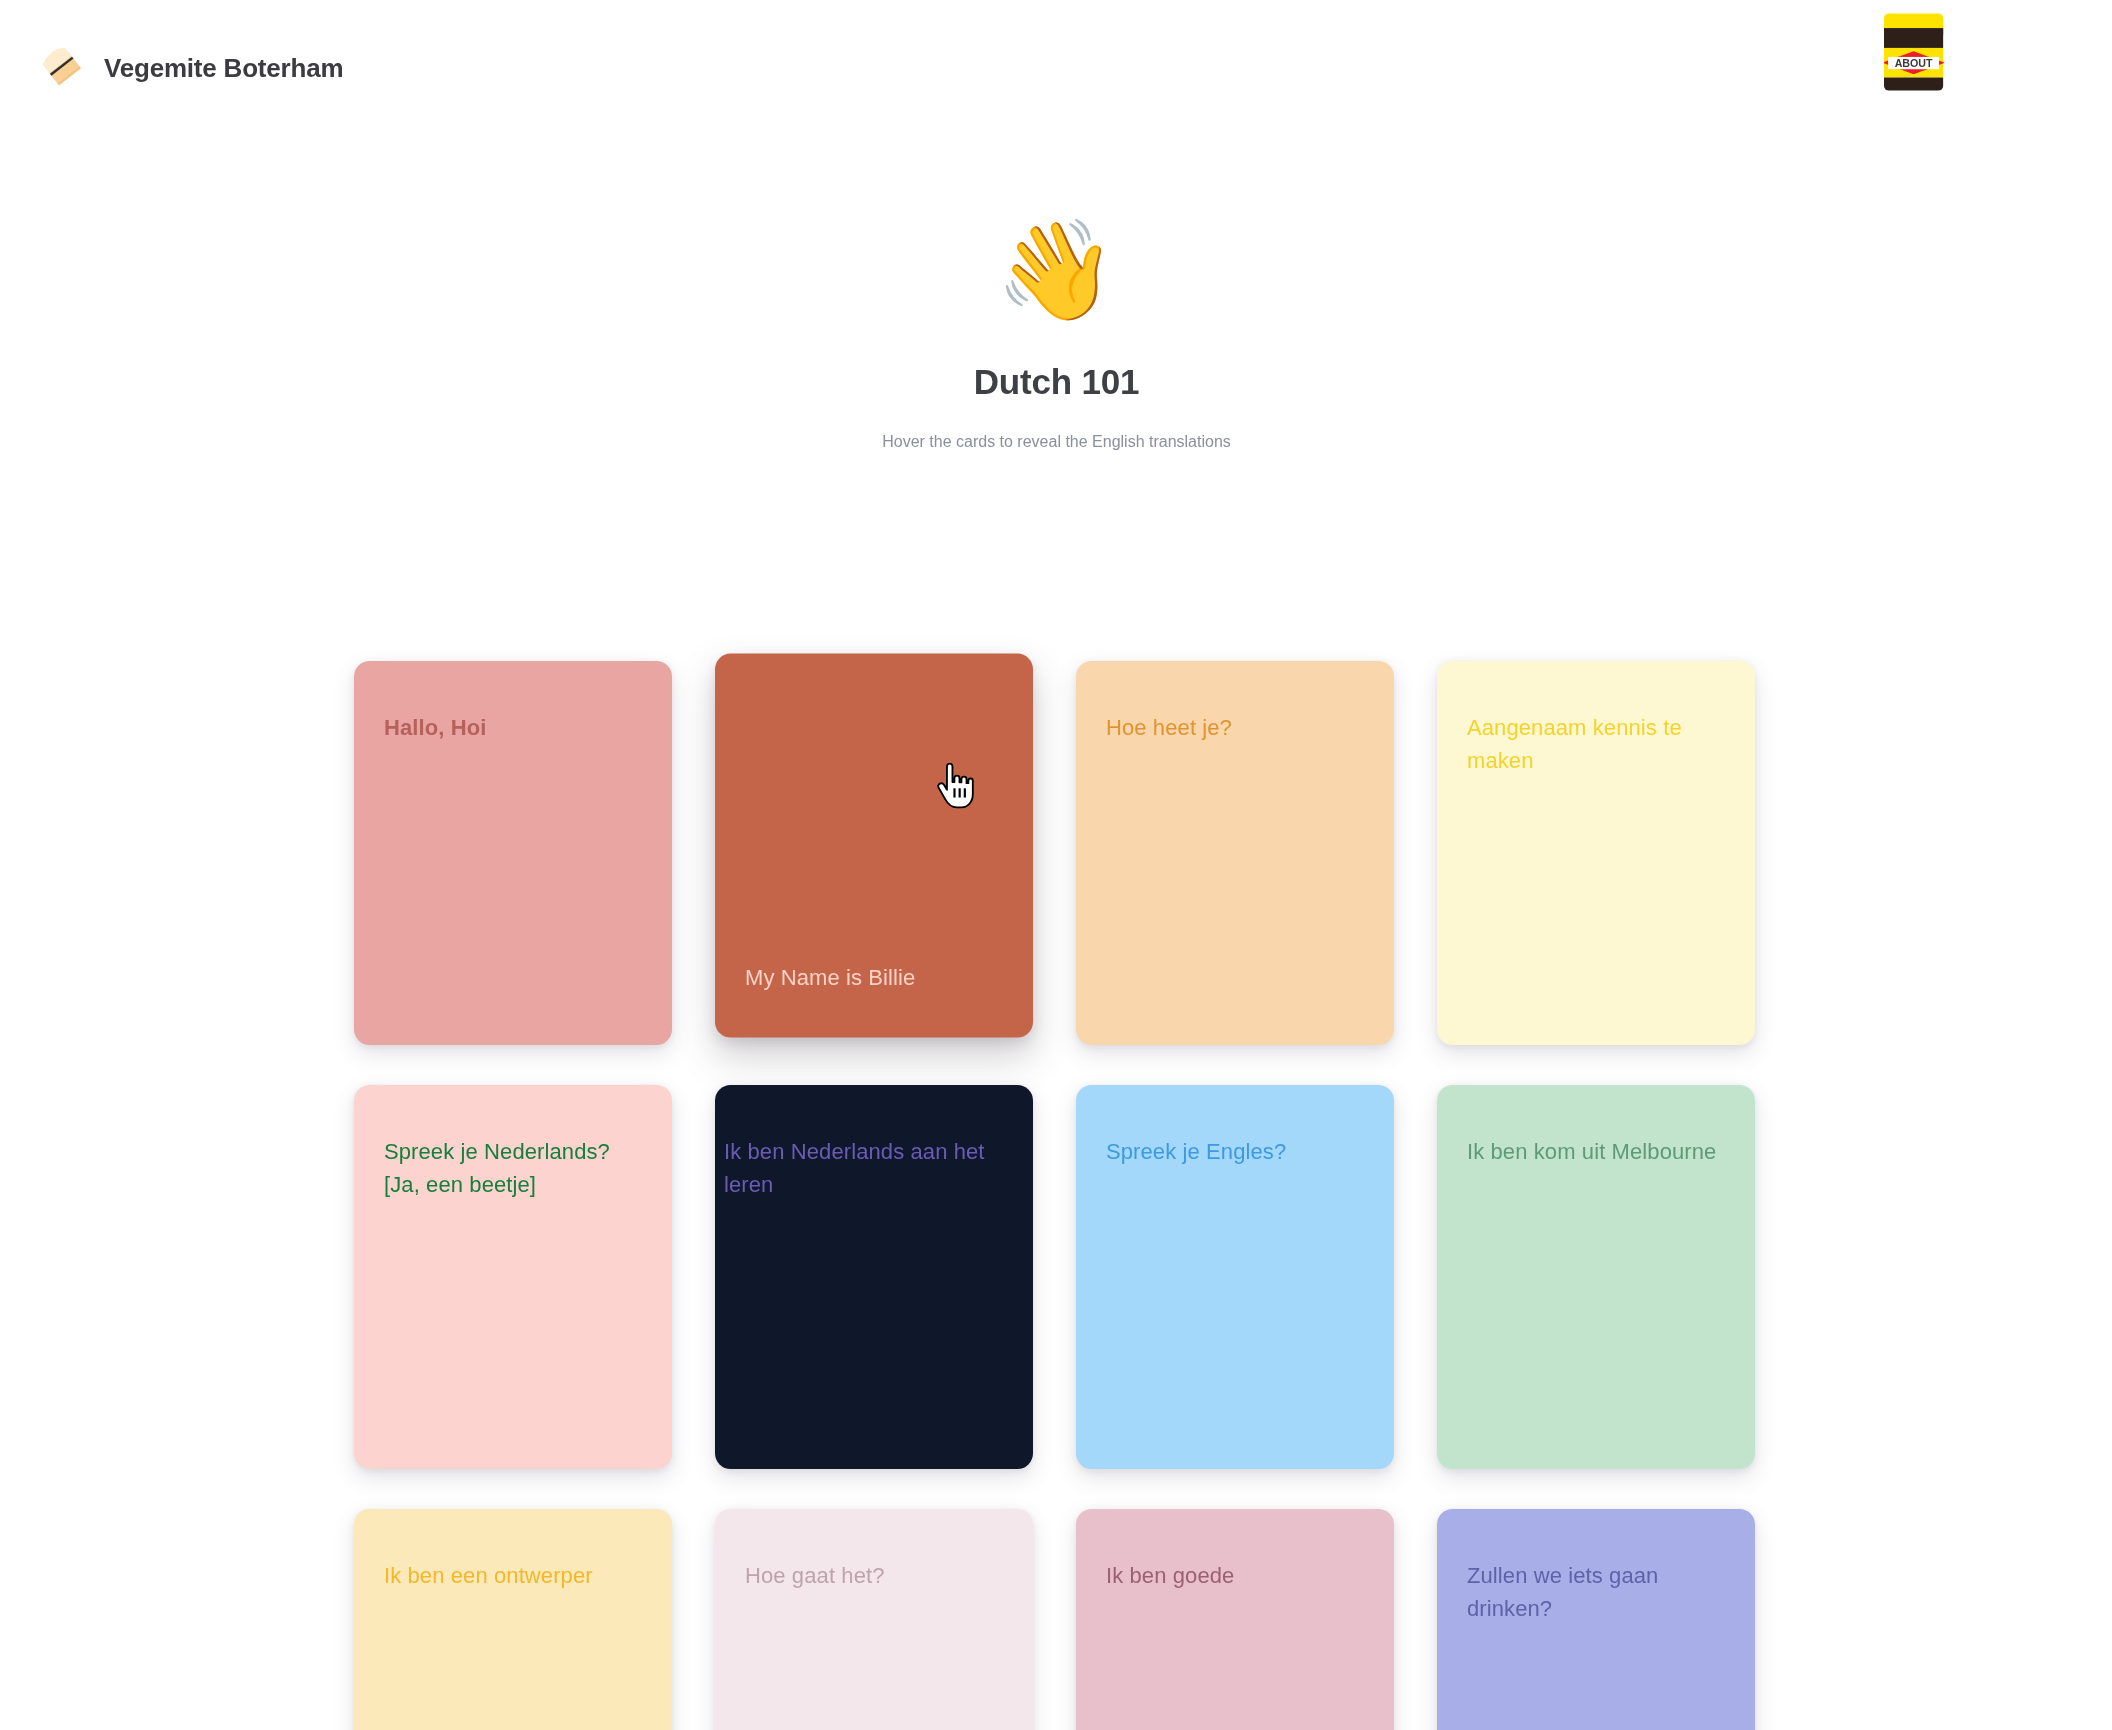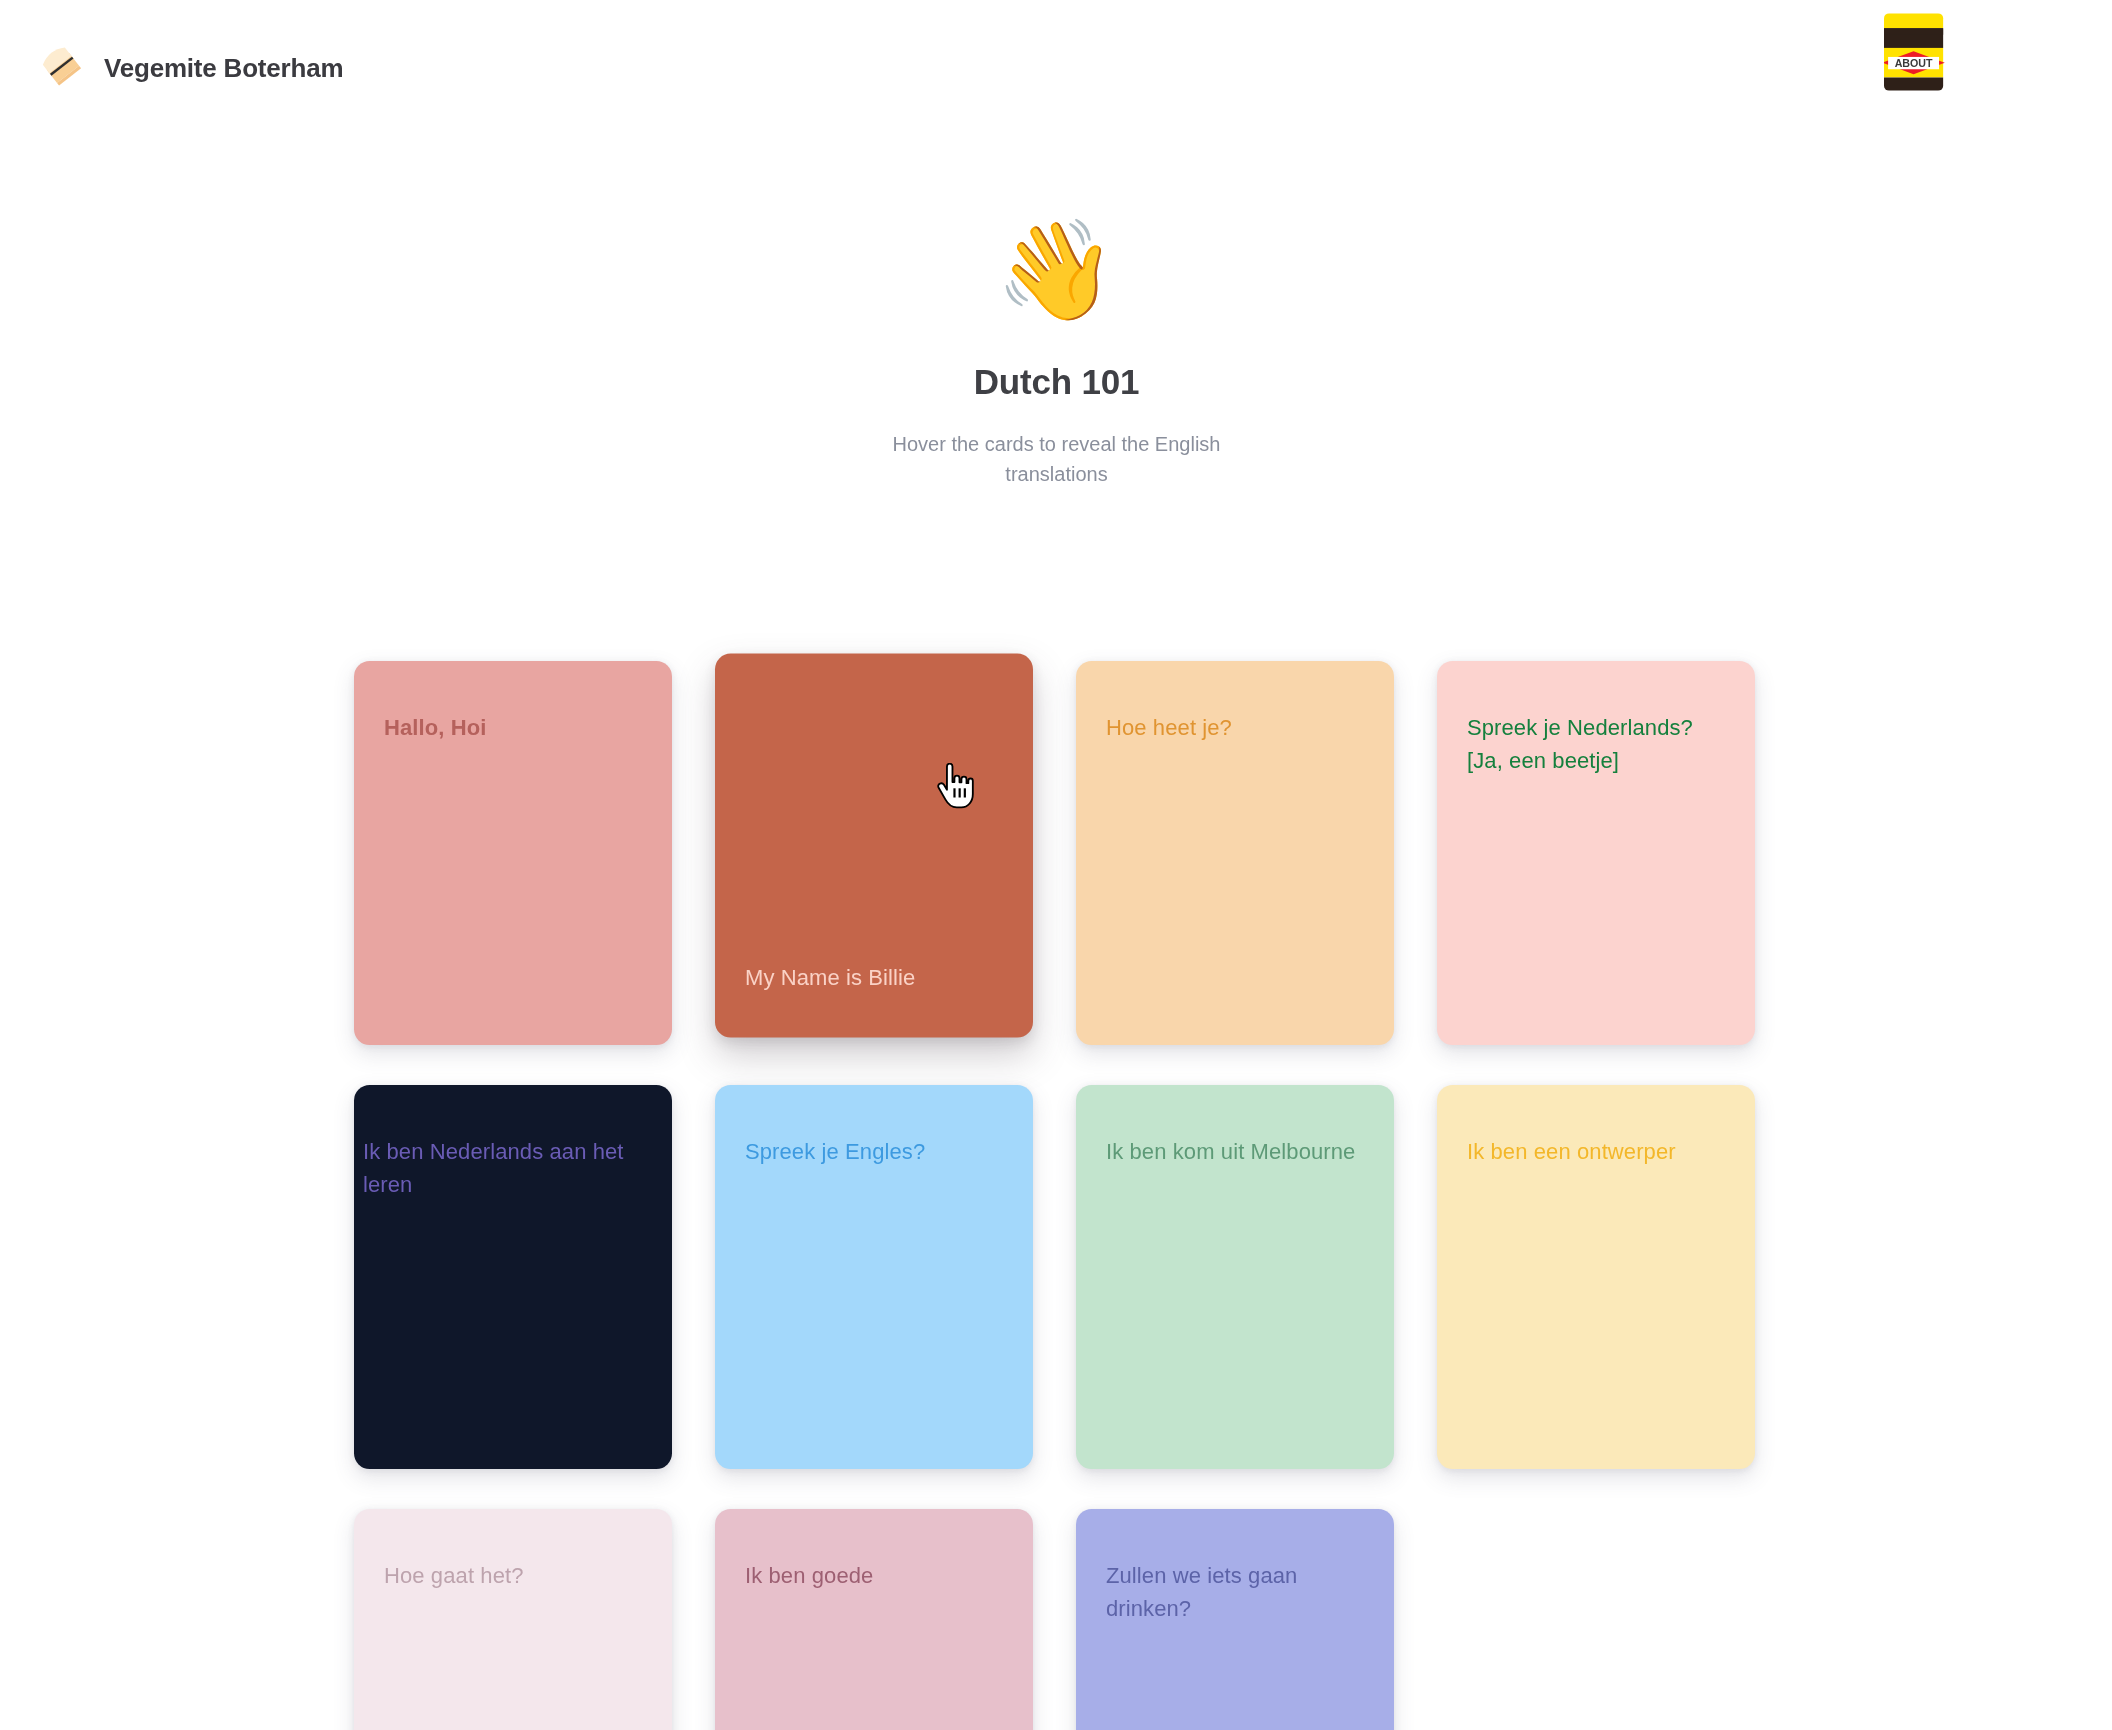--- a/index.html
+++ b/index.html
@@ -83,21 +83,21 @@
     margin-top: 31px;
     font-size: 35px;
     font-weight: bold;
     color: #3f4045;
     letter-spacing: -0.2px;
   }
 
   .hero-sub {
     margin: 28px auto 0;
     width: 430px;
-    font-size: 20px;
+    font-size: 16px;
     line-height: 1.48;
     color: #8a8f9c;
   }
 
   
   .grid {
     position: absolute;
     left: 354px;
     top: 661px;
     width: 1405px;
@@ -200,20 +200,23 @@
 
 <div class="grid" id="card-grid">
     <div class="card" style="background: rgb(232, 165, 161);">
       <span class="card-text" style="color: rgb(181, 97, 92); font-weight: bold;">Hallo, Hoi</span>
     </div>
     <div class="card is-hovered" style="background: rgb(196, 101, 74); padding-left: 9px;">
       <span class="card-text" style="color: rgb(250, 210, 198);">My Name is Billie</span>
     </div>
     <div class="card" style="background: rgb(249, 214, 171);">
       <span class="card-text" style="color: rgb(224, 148, 49);">Hoe heet je?</span>
+    </div>
+    <div class="card" style="background: rgb(253, 247, 210);">
+      <span class="card-text" style="color: rgb(245, 211, 42);">Aangenaam kennis te maken</span>
     </div>
     <div class="card" style="background: rgb(252, 211, 207);">
       <span class="card-text" style="color: #15803d;">Spreek je Nederlands? [Ja, een beetje]</span>
     </div>
     <div class="card" style="background: #0f172a; padding-left: 9px;">
       <span class="card-text" style="color: rgb(106, 92, 181);">Ik ben Nederlands aan het leren</span>
     </div>
     <div class="card" style="background: rgb(163, 216, 251);">
       <span class="card-text" style="color: rgb(61, 154, 224);">Spreek je Engles?</span>
     </div>

